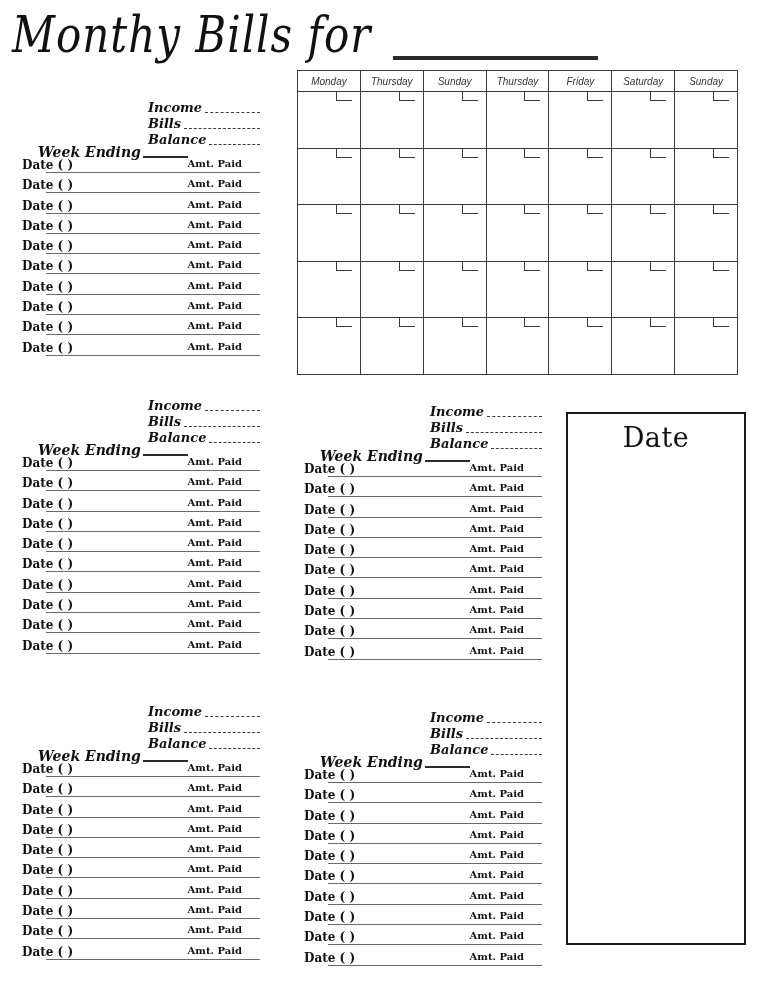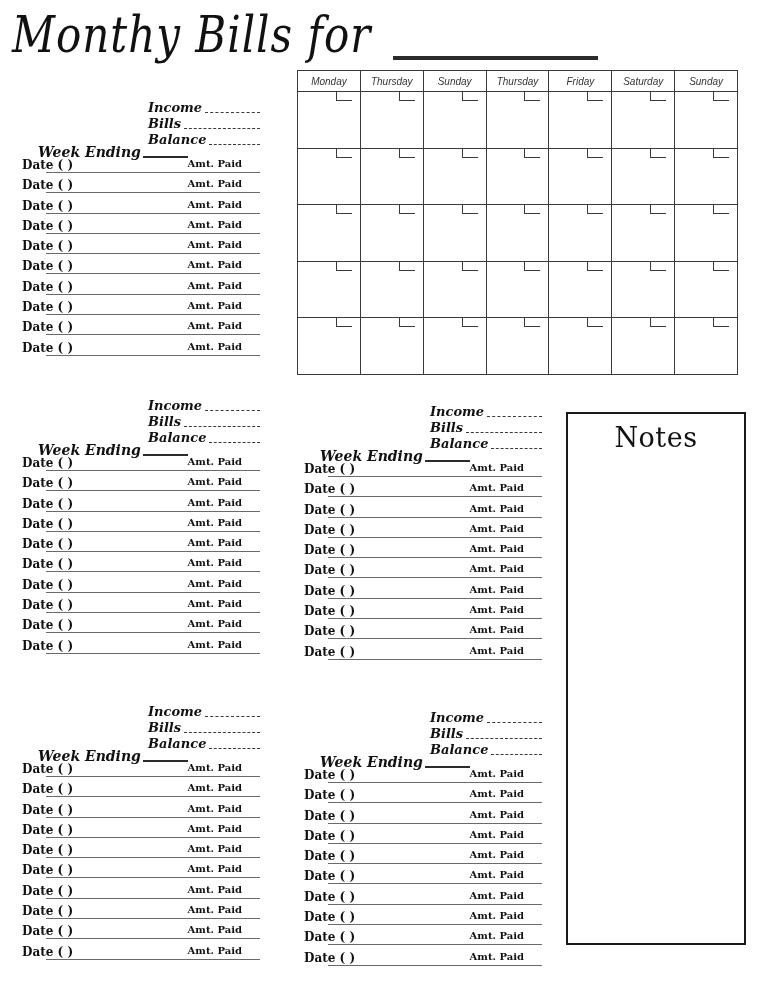--- a/index.html
+++ b/index.html
@@ -715,14 +715,14 @@
         <div class="bill-row">
           <span class="date-label">Date (   )</span>
           <span class="amt-label">Amt. Paid</span>
           <span class="row-line"></span>
         </div>
       </div>
     </div>
   </div>
 
 <div id="notes-panel">
-  <div id="notes-title">Notes</div>
+  <div id="notes-title">Date</div>
 </div>
 
 </body></html>

